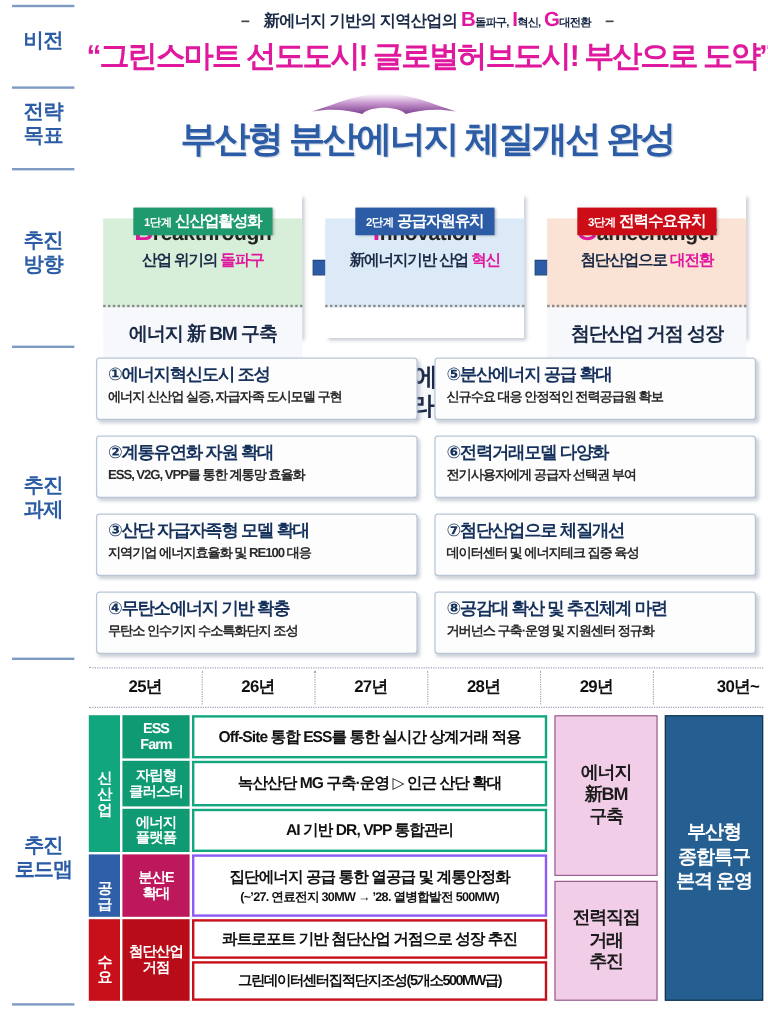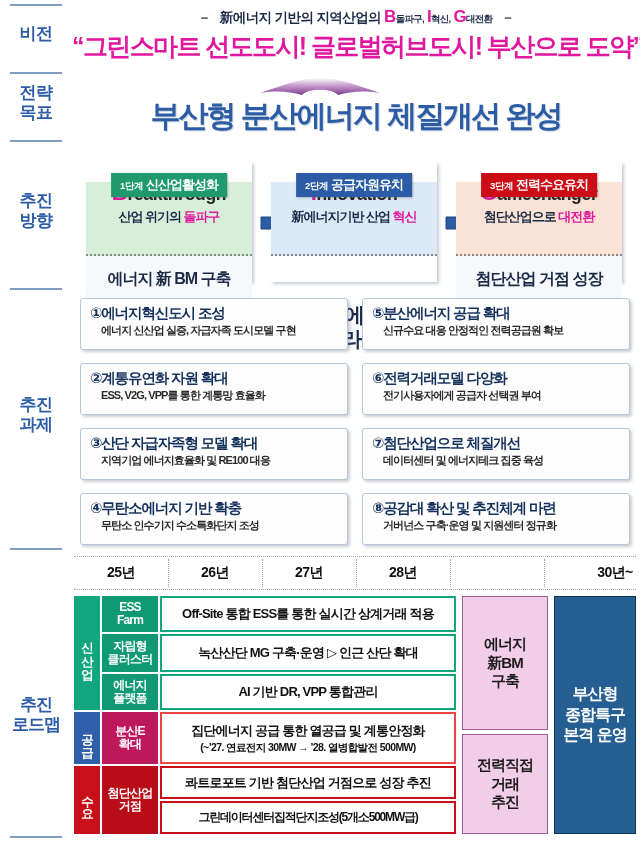--- a/index.html
+++ b/index.html
@@ -62,21 +62,21 @@
   .arrow{position:absolute;top:56px;width:34px;height:30px;}
 
   
   .tasks{position:absolute;left:74px;top:298px;width:560px;height:250px;}
   .task{position:absolute;width:268px;height:52px;background:#fdfdfe;
     border:1px solid #b9c6d8;border-radius:3px;box-sizing:border-box;
     box-shadow:2px 2px 3px rgba(125,135,155,.40);padding:5px 0 0 9px;}
   .task-t{font-size:14.5px;font-weight:bold;color:#16325c;letter-spacing:-1.1px;
     white-space:nowrap;line-height:1.25;}
   .task-s{font-size:11px;font-weight:bold;color:#2a2a2a;letter-spacing:-0.9px;
-    white-space:nowrap;margin-top:1px;margin-left:11px;}
+    white-space:nowrap;margin-top:1px;}
 
   
   .road{position:absolute;left:74px;top:556px;width:562px;height:278px;}
   .yearhead{position:absolute;left:0;top:0;width:562px;height:34px;
     border-top:1px dotted #9aa4b4;border-bottom:1px dotted #9aa4b4;box-sizing:border-box;}
   .ycell{position:absolute;top:0;height:32px;display:flex;align-items:center;
     justify-content:center;font-size:14px;font-weight:bold;color:#111;letter-spacing:-0.6px;}
   .ysep{position:absolute;top:2px;width:0;height:28px;border-left:1px dotted #9aa4b4;}
 
   .grid{position:absolute;left:0;top:40px;width:562px;height:238px;}
@@ -268,20 +268,21 @@
 
     <div class="yearhead">
       <div class="ycell" style="left:0;width:94px;">25년</div>
       <div class="ysep" style="left:94px;"></div>
       <div class="ycell" style="left:94px;width:94px;">26년</div>
       <div class="ysep" style="left:188px;"></div>
       <div class="ycell" style="left:188px;width:94px;">27년</div>
       <div class="ysep" style="left:282px;"></div>
       <div class="ycell" style="left:282px;width:94px;">28년</div>
       <div class="ysep" style="left:376px;"></div>
+      <div class="ycell" style="left:376px;width:94px;">29년</div>
       <div class="ysep" style="left:470px;"></div>
       <div class="ycell" style="left:495px;width:92px;">30년~</div>
     </div>
 
     <div class="grid">
 
       <div class="catcol green" style="top:0;height:114px;">
         <span>신산업</span>
       </div>
       <div class="catcol blue" style="top:116px;height:52px;">
@@ -312,21 +313,21 @@
 플랫폼</span>
       </div>
       <div class="bar" style="left:86px;top:78px;width:296px;height:36px;border:2px solid #11a67e;">
         <div class="bar-t">AI 기반 DR, VPP 통합관리</div>
       </div>
 
       <div class="subcol blued" style="top:116px;height:52px;white-space:pre-line;">
         <span>분산E
 확대</span>
       </div>
-      <div class="bar" style="left:86px;top:116px;width:296px;height:52px;border:2px solid #ef4444;">
+      <div class="bar" style="left:86px;top:116px;width:296px;height:52px;border:2px solid #8b5cf6;">
         <div class="bar-t">집단에너지 공급 통한 열공급 및 계통안정화</div>
         <div class="bar-s">(~’27. 연료전지 30MW → ’28. 열병합발전  500MW)</div>
       </div>
 
       <div class="subcol redd" style="top:170px;height:68px;white-space:pre-line;">
         <span>첨단산업
 거점</span>
       </div>
       <div class="bar" style="left:86px;top:170px;width:296px;height:33px;border:2px solid #c8101b;">
         <div class="bar-t">콰트로포트 기반 첨단산업 거점으로 성장 추진</div>

